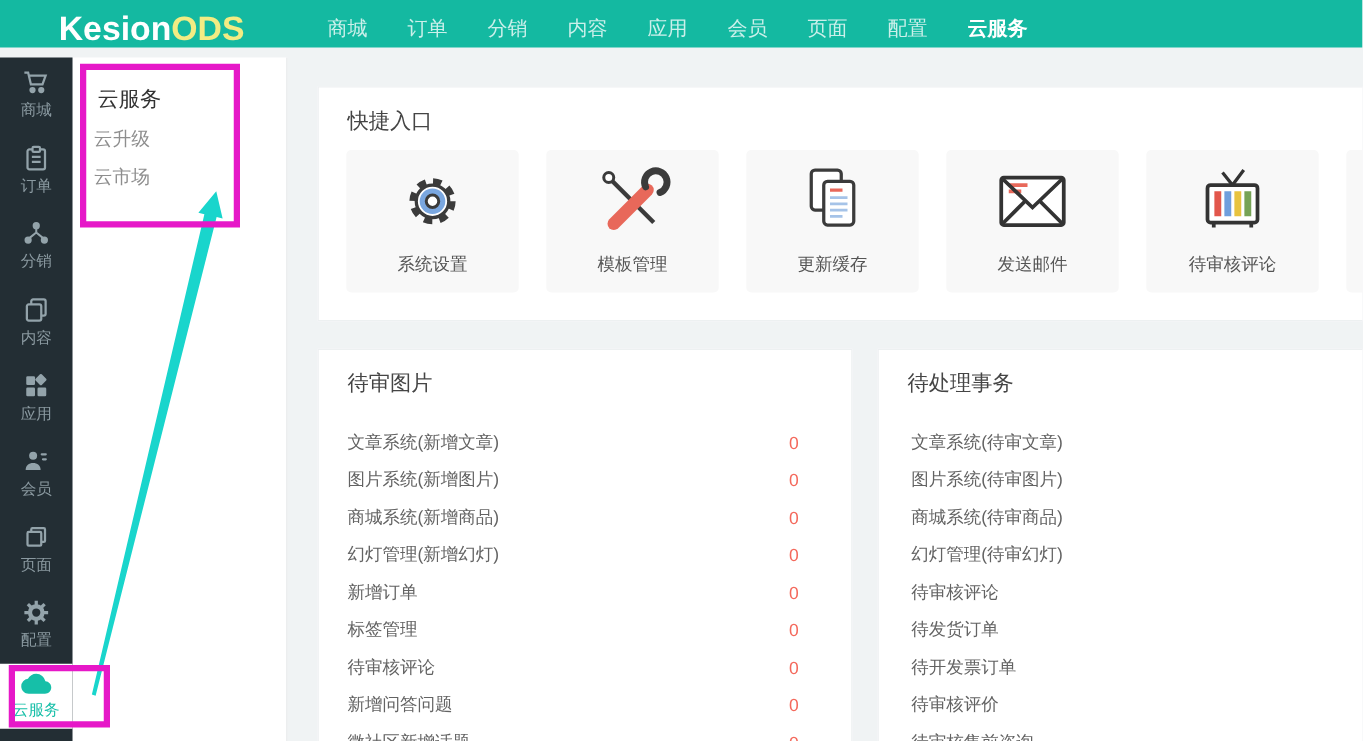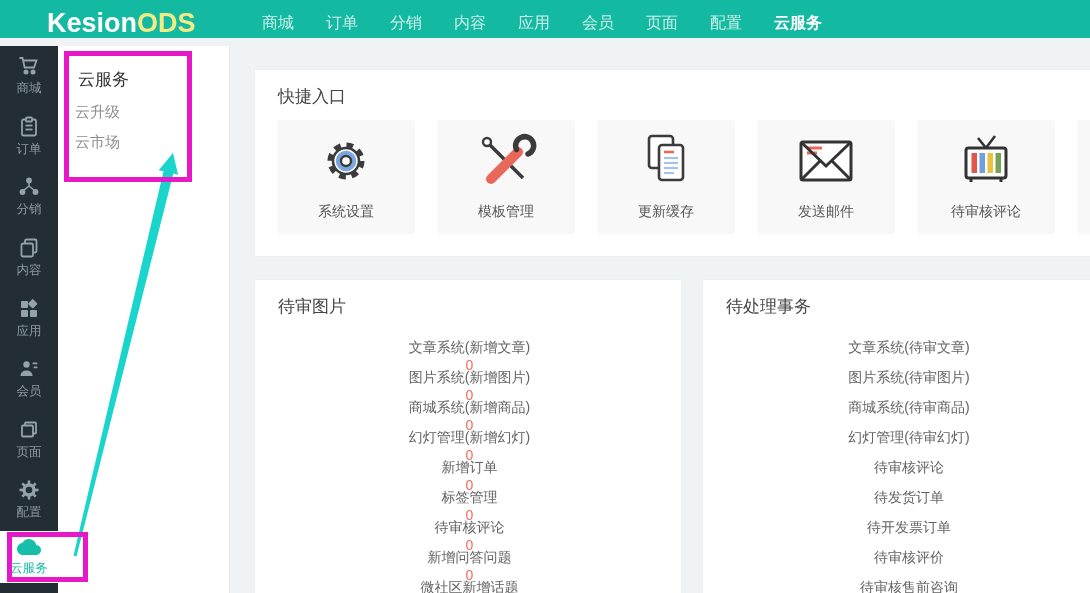--- a/index.html
+++ b/index.html
@@ -30,21 +30,21 @@
   .card { position:absolute; background:#ffffff; border:1px solid #edf0f1; }
   .card-quick { left:254px; top:69px; width:856px; height:188px; }
   .card-heading { padding:15px 0 0 23px; font-size:17px; color:#454545; }
   .tiles { position:absolute; left:22px; top:50px; display:flex; gap:22px; }
   .tile { width:138px; height:114px; background:#f8f8f8; border-radius:4px; position:relative; cursor:pointer; flex:none; }
   .tile svg { display:block; margin:12px auto 0; }
   .tile-label { position:absolute; bottom:13px; width:100%; text-align:center; font-size:14px; color:#555555; }
   .card-today { left:254px; top:279px; width:428px; height:330px; }
   .card-pending { left:702px; top:279px; width:408px; height:330px; }
   .rows { margin-top:21px; }
-  .stat-row { height:30px; display:flex; align-items:center; justify-content:space-between; padding:0 20px 0 23px;flex-direction:column; }
+  .stat-row { height:30px; display:flex; align-items:center; justify-content:space-between; padding:0 42px 0 23px; }
   .card-pending .stat-row { padding-left:26px; }
   .row-label { font-size:14px; color:#636363; }
   .row-value { font-size:14px; color:#f4695c; cursor:pointer; }
   
   .hl-box { position:absolute; border:5px solid #e618c8; z-index:10; pointer-events:none; }
   .hl-box-submenu { left:64px; top:51px; width:128px; height:131px; }
   .hl-box-cloud { left:7px; top:532px; width:81px; height:50px; }
   .arrow-svg { position:absolute; left:0; top:0; z-index:9; pointer-events:none; }
 </style>
 </head>

